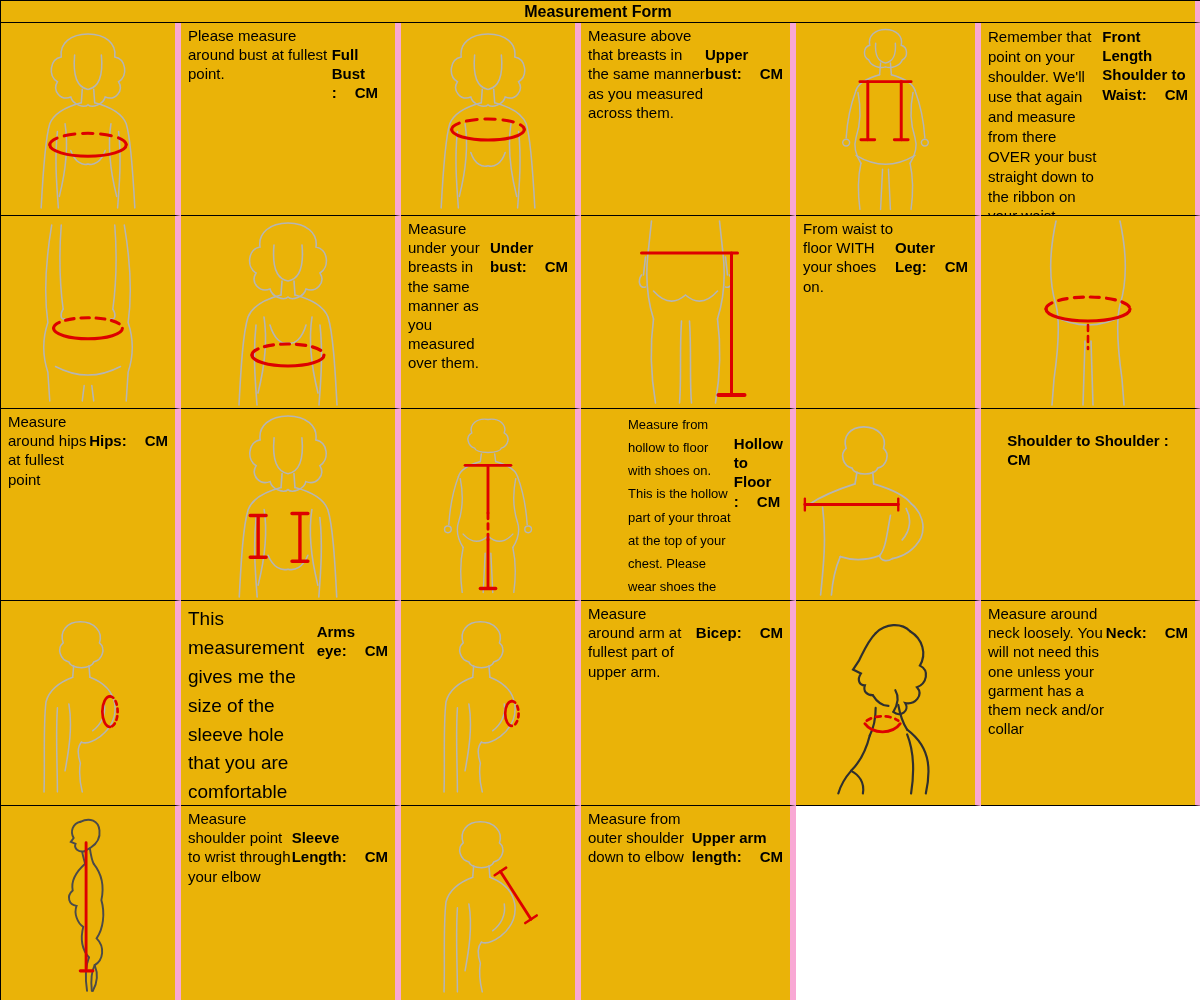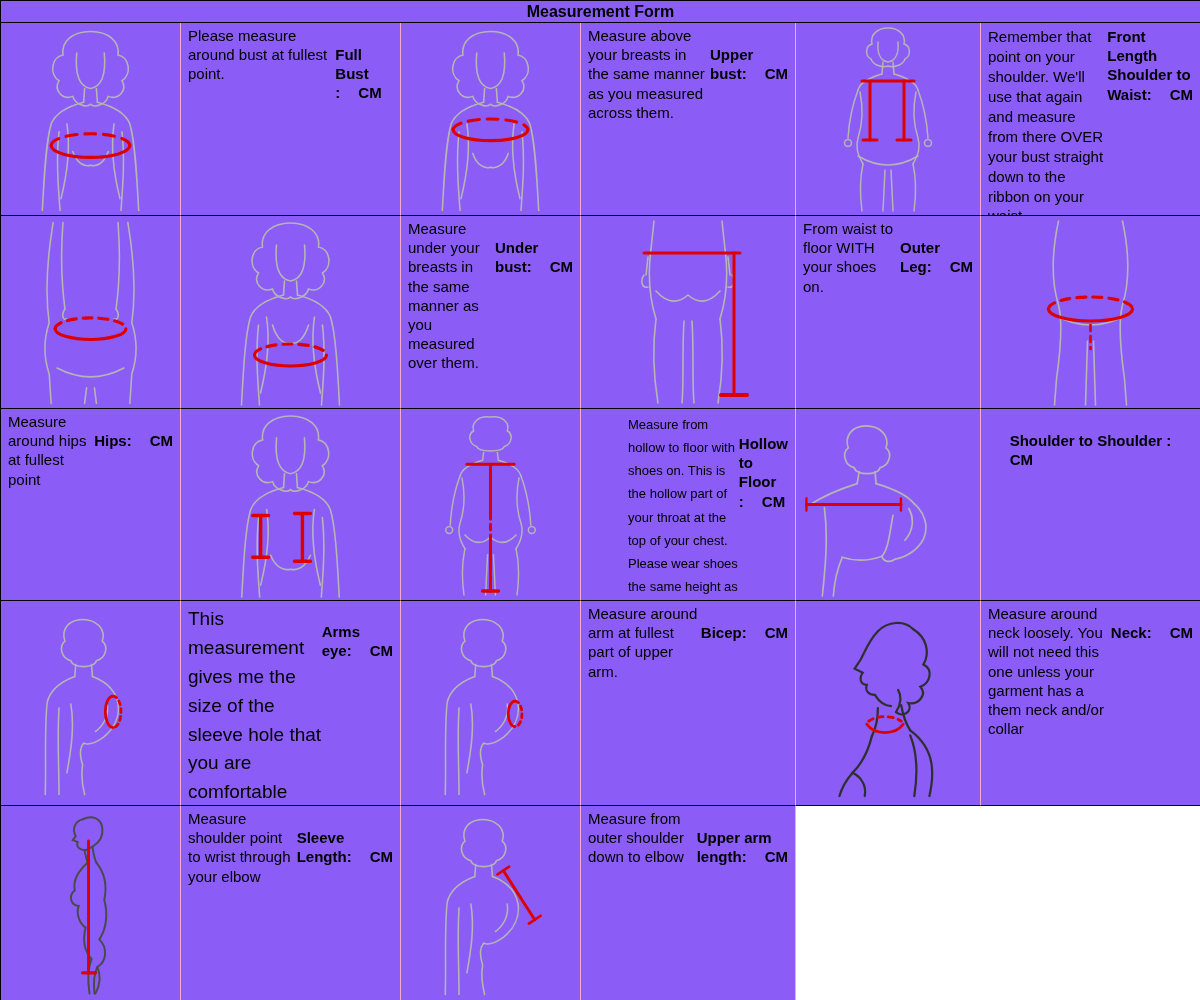--- a/index.html
+++ b/index.html
@@ -1,20 +1,20 @@
 <!DOCTYPE html>
 <html><head>
 <meta charset="utf-8">
 <style>
   html,body{margin:0;padding:0;background:#fff;}
   body{font-family:"Liberation Sans","DejaVu Sans",sans-serif;color:#000;}
   .sheet{width:1201px;border-left:1px solid #000;border-top:1px solid #000;}
   .grid{display:grid;grid-template-columns:180px 220px 180px 215px 185px 220px;
         grid-template-rows:22px 193px 193px 192px 205px 195px;}
-  .cell{border-right:1px solid #f9a8d4;border-bottom:1px solid #000;box-sizing:border-box;overflow:hidden;background:#8b5cf6;}
+  .cell{border-right:6px solid #f9a8d4;border-bottom:1px solid #000;box-sizing:border-box;overflow:hidden;background:#eab308;}
   .titlebar{grid-column:1/-1;display:flex;align-items:center;justify-content:center;
             font-weight:bold;font-size:16px;}
   .img{display:flex;align-items:center;justify-content:center;padding:1px;}
   .img svg{width:100%;height:100%;}
   .txt{display:flex;justify-content:center;padding:3px 7px;
        font-size:15px;line-height:1.28;}
   .txt.top{justify-content:flex-start;padding-top:4px;}
   .body{margin:0;}
   .label{margin:1.25em 0 0 0;font-weight:bold;}
   .tight .label{margin-top:0;}
@@ -72,21 +72,21 @@
         <path d="M114,100 C110,126 114,152 120,176"></path>
         <path d="M72,130 C76,142 84,146 90,144 C96,146 104,142 108,130"></path>
       </g>
       <g stroke="#dd0000" fill="none" stroke-width="3.2" stroke-linecap="round">
         <path d="M52,106 A38,11 0 0 0 128,106"></path>
         <path d="M52,106 A38,11 0 0 1 128,106" stroke-dasharray="11 8"></path>
       </g>
     </svg>
   </div>
   <div class="cell txt">
-    <p class="body">Measure above your breasts in the same manner as you measured across them.</p>
+    <p class="body">Measure above that breasts in the same manner as you measured across them.</p>
     <p class="label"><span>Upper bust:</span><span class="unit">CM</span></p>
   </div>
 
   <div class="cell img">
     <svg viewBox="0 0 180 190" preserveAspectRatio="xMidYMid meet">
       <g stroke="#b5b5b5" fill="none" stroke-width="1.5" stroke-linecap="round">
         <path d="M90,4 C79,4 72,11 74,20 C67,22 67,32 73,35 C75,41 84,44 90,42 C96,44 105,41 107,35 C113,32 113,22 106,20 C108,11 101,4 90,4 Z"></path>
         <path d="M80,18 C79,30 83,37 90,38 C97,37 101,30 100,18"></path>
         <path d="M85,38 L84,50 M95,38 L96,50"></path>
         <path d="M84,50 C70,54 62,59 60,66 M96,50 C110,54 118,59 120,66"></path>

